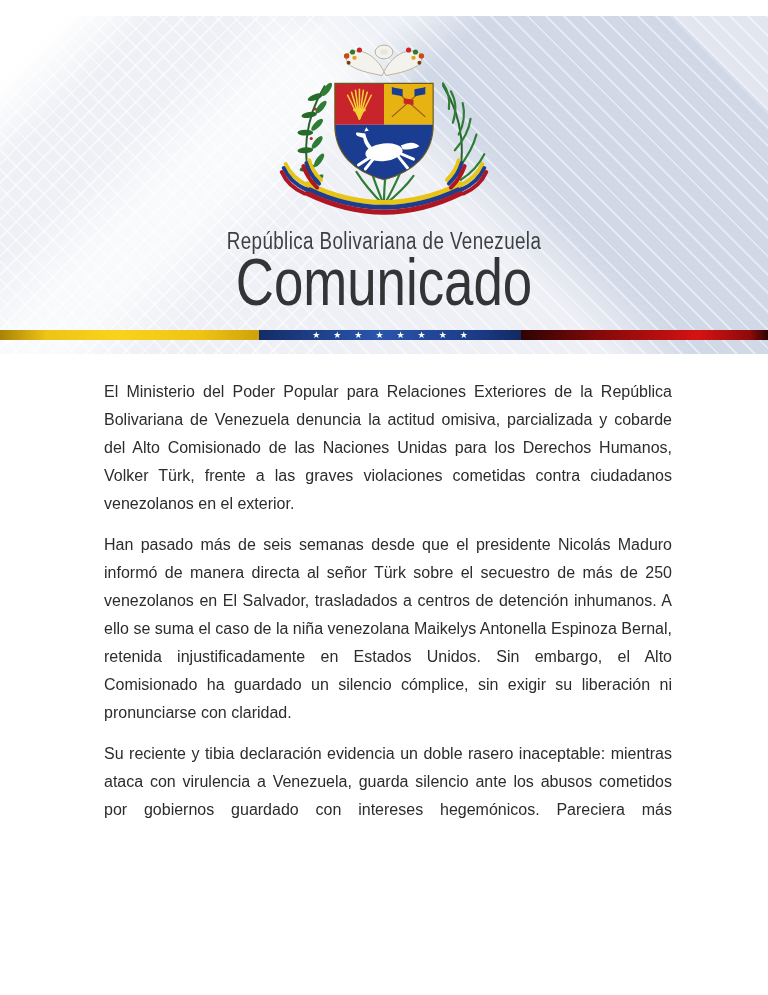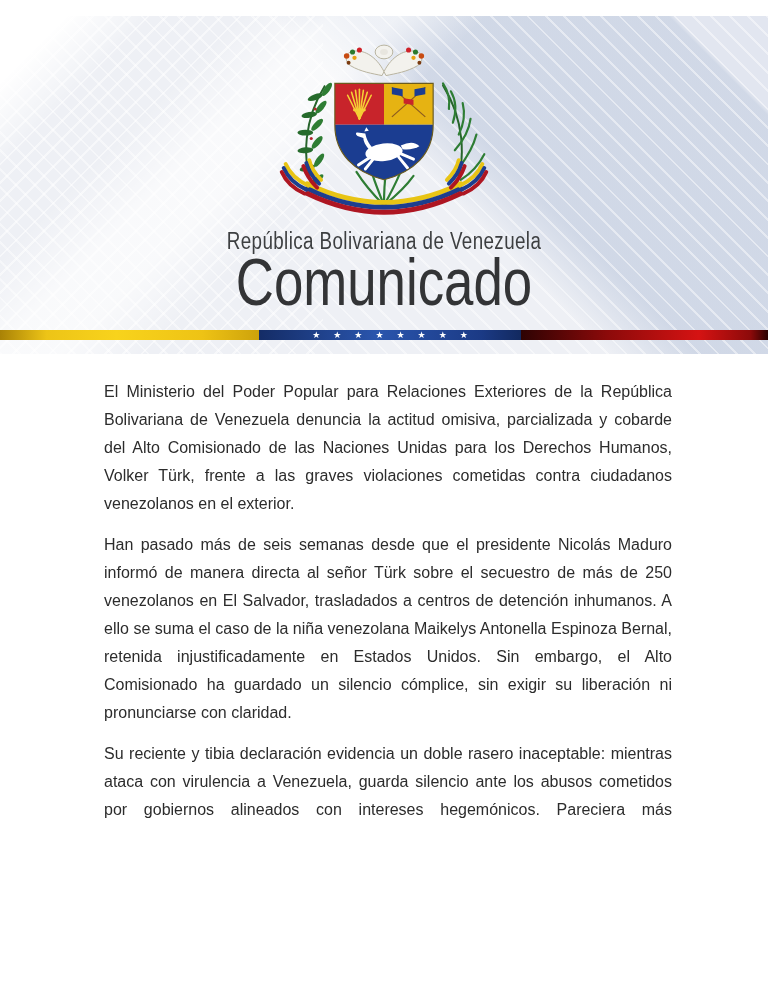--- a/index.html
+++ b/index.html
@@ -196,16 +196,16 @@
             <span class="star">★</span>
           </span>
       </div>
       <div class="seg red"></div>
     </div>
   </header>
 
   <main class="doc-body">
     <p>El Ministerio del Poder Popular para Relaciones Exteriores de la República Bolivariana de Venezuela denuncia la actitud omisiva, parcializada y cobarde del Alto Comisionado de las Naciones Unidas para los Derechos Humanos, Volker Türk, frente a las graves violaciones cometidas contra ciudadanos venezolanos en el exterior.</p>
     <p>Han pasado más de seis semanas desde que el presidente Nicolás Maduro informó de manera directa al señor Türk sobre el secuestro de más de 250 venezolanos en El Salvador, trasladados a centros de detención inhumanos. A ello se suma el caso de la niña venezolana Maikelys Antonella Espinoza Bernal, retenida injustificadamente en Estados Unidos. Sin embargo, el Alto Comisionado ha guardado un silencio cómplice, sin exigir su liberación ni pronunciarse con claridad.</p>
-    <p class="cut">Su reciente y tibia declaración evidencia un doble rasero inaceptable: mientras ataca con virulencia a Venezuela, guarda silencio ante los abusos cometidos por gobiernos alineados con intereses hegemónicos. Pareciera más</p>
+    <p class="cut">Su reciente y tibia declaración evidencia un doble rasero inaceptable: mientras ataca con virulencia a Venezuela, guarda silencio ante los abusos cometidos por gobiernos guardado con intereses hegemónicos. Pareciera más</p>
   </main>
 
 </div>
 
 </body></html>

